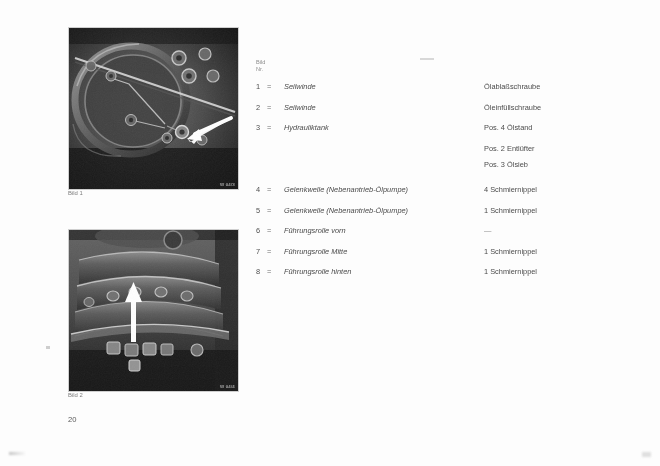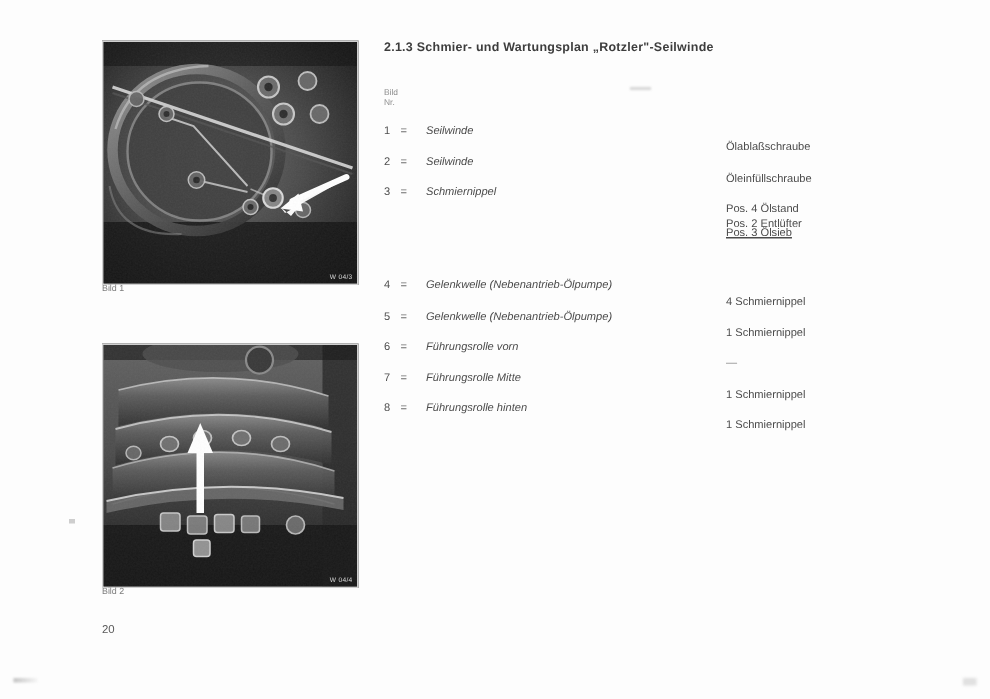--- a/index.html
+++ b/index.html
@@ -80,35 +80,34 @@
     white-space: nowrap;
     font-style: italic;
   }
   .val {
     position: absolute;
     left: 228px;
     top: 0;
     font-size: 7.4px;
     color: #4b4b4b;
     white-space: nowrap;
-    margin-top: 11px;
   }
   .val.dash {
     color: #8a8a8a;
     letter-spacing: 0.5px;
   }
   .subval {
     position: absolute;
     left: 228px;
     font-size: 7.4px;
     color: #4b4b4b;
     white-space: nowrap;
   }
   .subval.s1 { top: 20.6px; }
-  .subval.s2 { top: 27px; text-decoration: underline; }
+  .subval.s2 { top: 37px; }
 
   
   .photo {
     position: absolute;
     border: 1px solid #cfcfcf;
     overflow: hidden;
     background: #2a2a2a;
   }
   #photo-1 {
     left: 68px;
@@ -190,21 +189,20 @@
     letter-spacing: 0.2px;
     font-family: "Liberation Sans", sans-serif;
     opacity: 0.85;
   }
 </style>
 </head>
 <body>
 
 <div class="page">
 
-  <div class="heading">2.1.3 Schmier- und Wartungsplan „Rotzler"-Seilwinde</div>
 
   <div class="photo" id="photo-1">
     <div class="photo-inner">
       <svg viewBox="0 0 169 161" preserveAspectRatio="none" width="169" height="161">
         <defs>
           <radialGradient id="g1" cx="45%" cy="48%" r="72%">
             <stop offset="0%" stop-color="#6e6e6e"></stop>
             <stop offset="48%" stop-color="#4a4a4a"></stop>
             <stop offset="100%" stop-color="#1c1c1c"></stop>
           </radialGradient>
@@ -351,21 +349,21 @@
     <div class="row">
       <span class="num">2</span>
       <span class="eq">=</span>
       <span class="desc">Seilwinde</span>
       <span class="val">Öleinfüllschraube</span>
     </div>
 
     <div class="row" style="height:61.8px;">
       <span class="num">3</span>
       <span class="eq">=</span>
-      <span class="desc">Schmiernippel</span>
+      <span class="desc">Hydrauliktank</span>
       <span class="val">Pos. 4 Ölstand</span>
       <span class="subval s1">Pos. 2 Entlüfter</span>
       <span class="subval s2">Pos. 3 Ölsieb</span>
     </div>
 
     <div class="row">
       <span class="num">4</span>
       <span class="eq">=</span>
       <span class="desc">Gelenkwelle (Nebenantrieb-Ölpumpe)</span>
       <span class="val">4 Schmiernippel</span>

